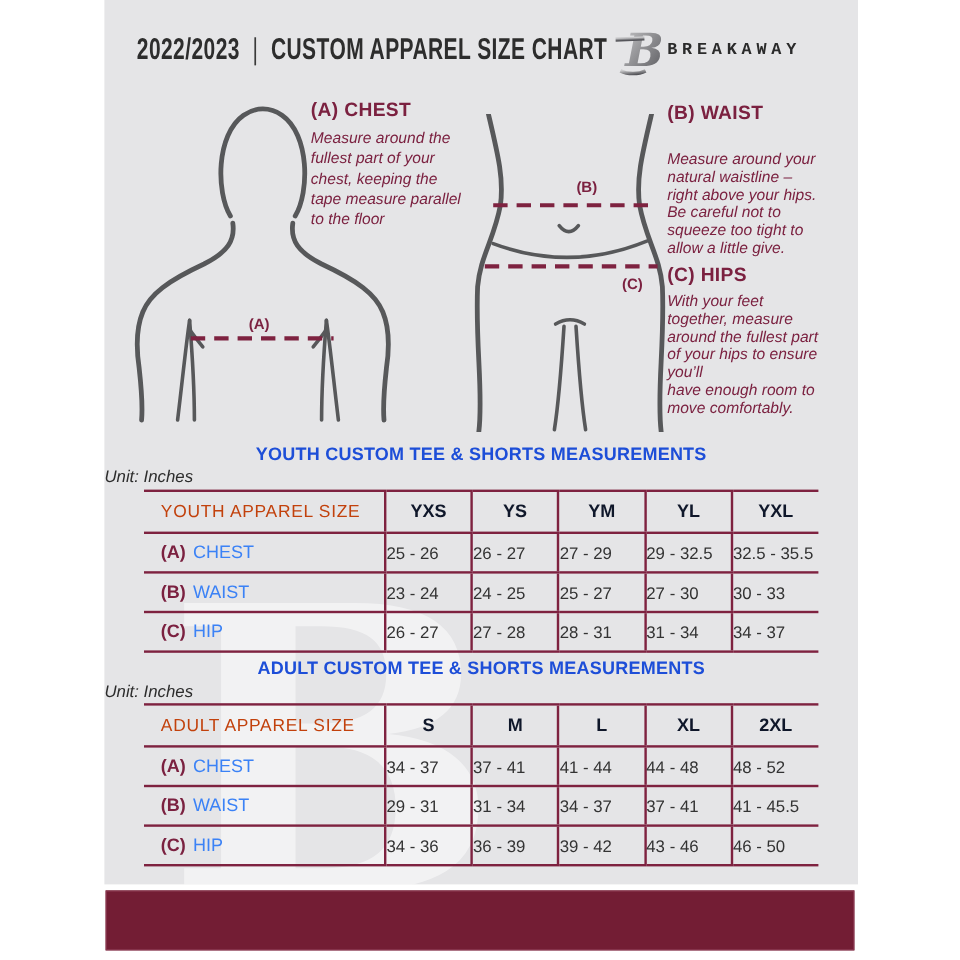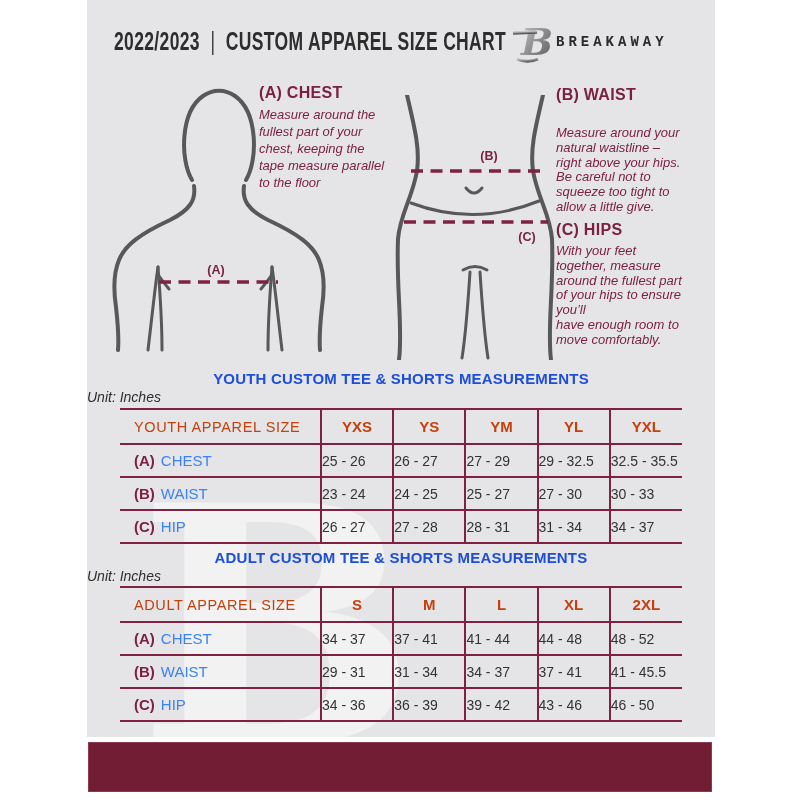--- a/index.html
+++ b/index.html
@@ -60,21 +60,21 @@
     position:absolute;left:87px;width:724px;text-align:left;
     font-size:14px;font-style:italic;font-weight:500;color:#2d2d2d;
   }
   table.size-table{
     position:absolute;left:120px;width:562px;border-collapse:collapse;
     table-layout:fixed;z-index:2;
   }
   .size-table th,.size-table td{padding:0;height:31px;vertical-align:middle;}
   .size-table thead th{
     height:33px;border-top:2.5px solid #7e2240;border-bottom:2.5px solid #7e2240;
-    font-size:15px;font-weight:bold;color:#c2410c;text-align:center;
+    font-size:15px;font-weight:bold;color:#0f172a;text-align:center;
   }
   .size-table thead th:first-child{
     width:186px;font-size:14.5px;font-weight:400;color:#c2410c;
     letter-spacing:.6px;text-align:left;padding-left:14px;
   }
   .size-table tbody td{
     border-bottom:2.5px solid #7e2240;font-size:14px;color:#333;text-align:left;
   }
   .size-table th + th,.size-table td + td{border-left:2.5px solid #7e2240;}
   .size-table td.row-label{text-align:left;padding-left:14px;font-size:15px;}

